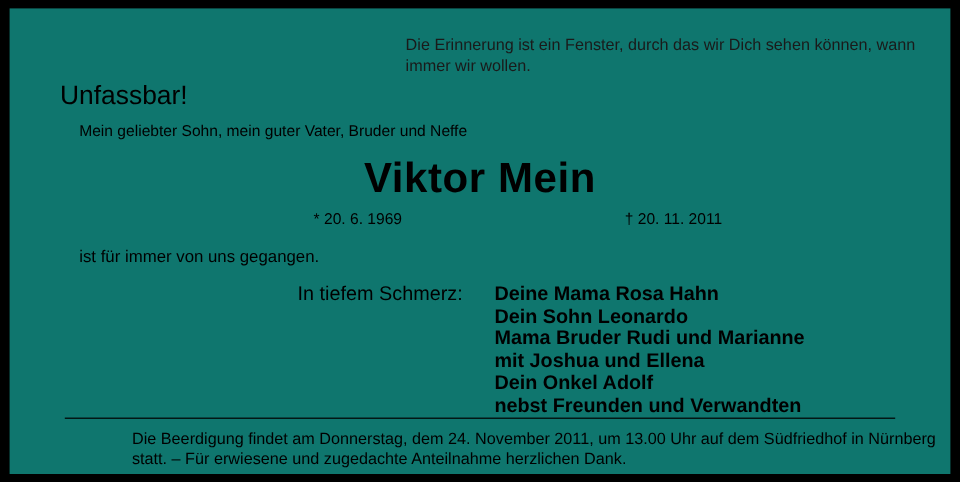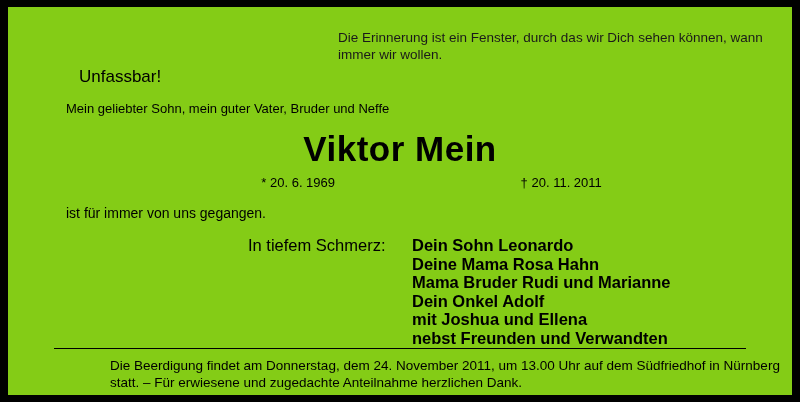--- a/index.html
+++ b/index.html
@@ -17,44 +17,44 @@
     background: #000000;
     box-sizing: border-box;
     overflow: hidden;
   }
   .notice {
     position: absolute;
     left: 8px;
     top: 7px;
     width: 784px;
     height: 388px;
-    background: #84cc16;
+    background: #0f766e;
     box-sizing: border-box;
     overflow: hidden;
   }
   .inner {
     position: relative;
     width: 100%;
     height: 100%;
     color: #000000;
   }
   .epitaph {
     position: absolute;
     left: 330px;
     top: 22px;
     width: 430px;
     font-size: 13.5px;
     line-height: 17px;
     color: #1a1a1a;
   }
   .line-unfassbar {
     position: absolute;
-    left: 71px;
+    left: 42px;
     top: 60px;
-    font-size: 17px;
+    font-size: 22px;
   }
   .line-relation {
     position: absolute;
     left: 58px;
     top: 94px;
     font-size: 13px;
   }
   .name {
     position: absolute;
     left: 0;
@@ -142,25 +142,25 @@
       <div class="dates">
         <span class="birth">* 20. 6. 1969</span>
         <span class="death">† 20. 11. 2011</span>
       </div>
 
       <div class="line-gone">ist für immer von uns gegangen.</div>
 
       <div class="grief">In tiefem Schmerz:</div>
 
       <div class="mourners">
+        <div>Deine Mama Rosa Hahn</div>
         <div>Dein Sohn Leonardo</div>
-        <div>Deine Mama Rosa Hahn</div>
         <div>Mama Bruder Rudi und Marianne</div>
+        <div>mit Joshua und Ellena</div>
         <div>Dein Onkel Adolf</div>
-        <div>mit Joshua und Ellena</div>
         <div>nebst Freunden und Verwandten</div>
       </div>
 
       <div class="separator"></div>
 
       <div class="funeral">Die Beerdigung findet am Donnerstag, dem 24. November 2011, um 13.00 Uhr auf dem Südfriedhof in Nürnberg statt. – Für erwiesene und zugedachte Anteilnahme herzlichen Dank.</div>
 
     </div>
   </div>
 </div>

